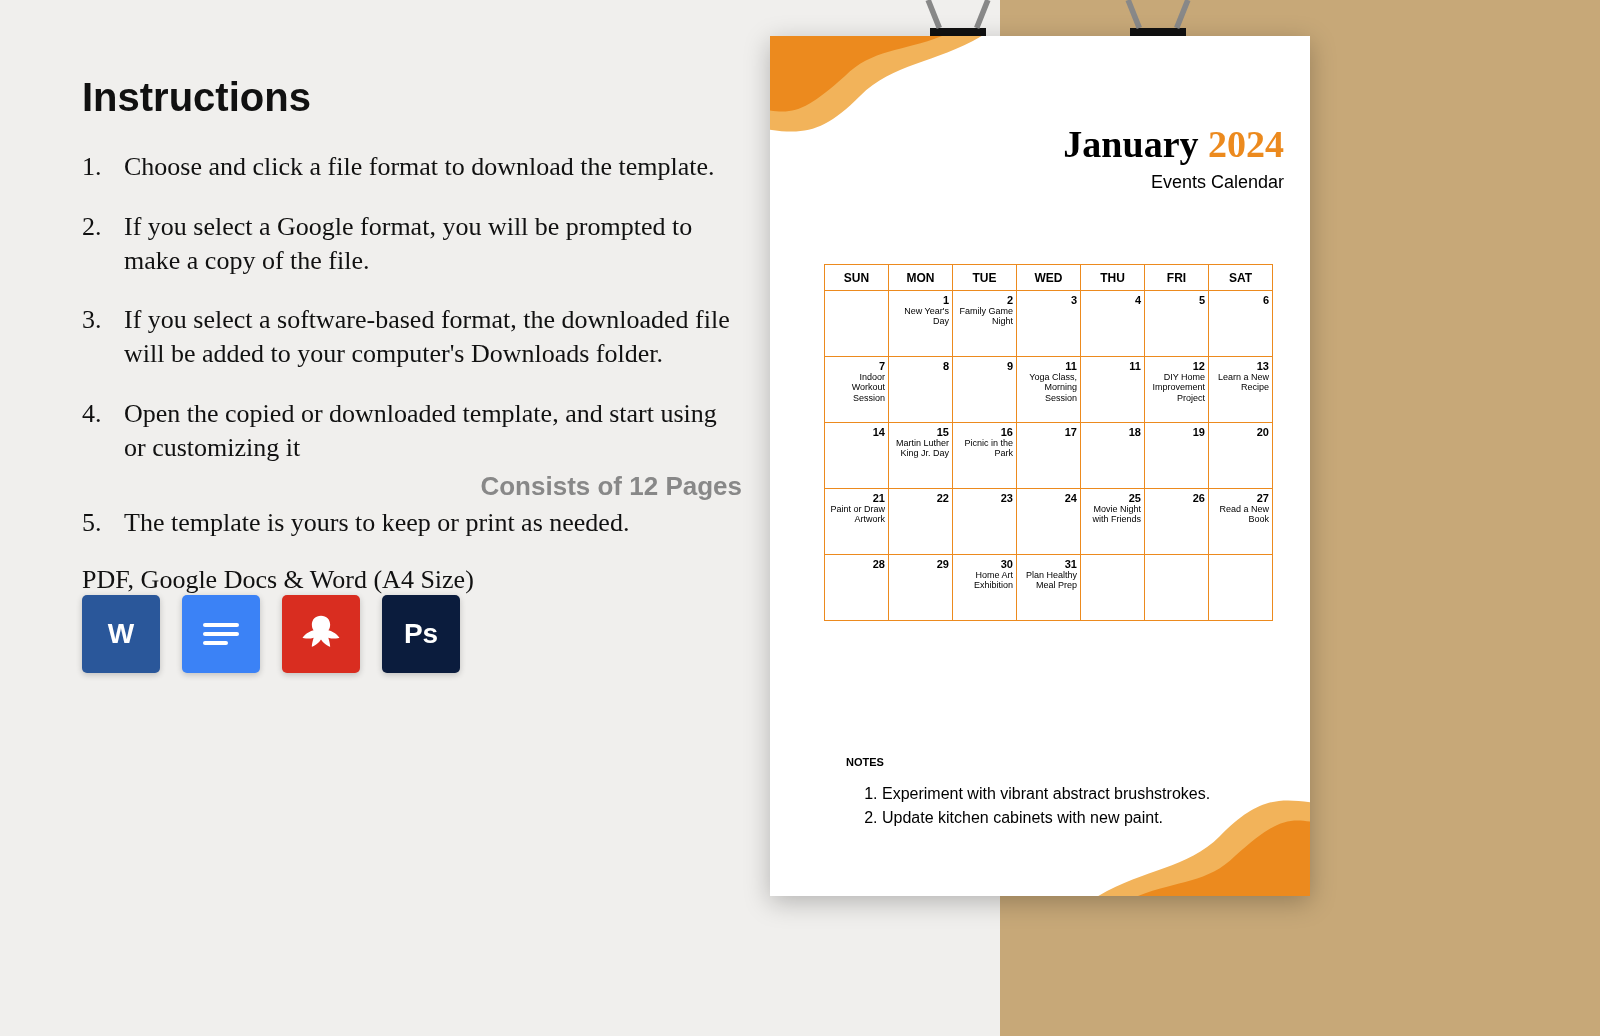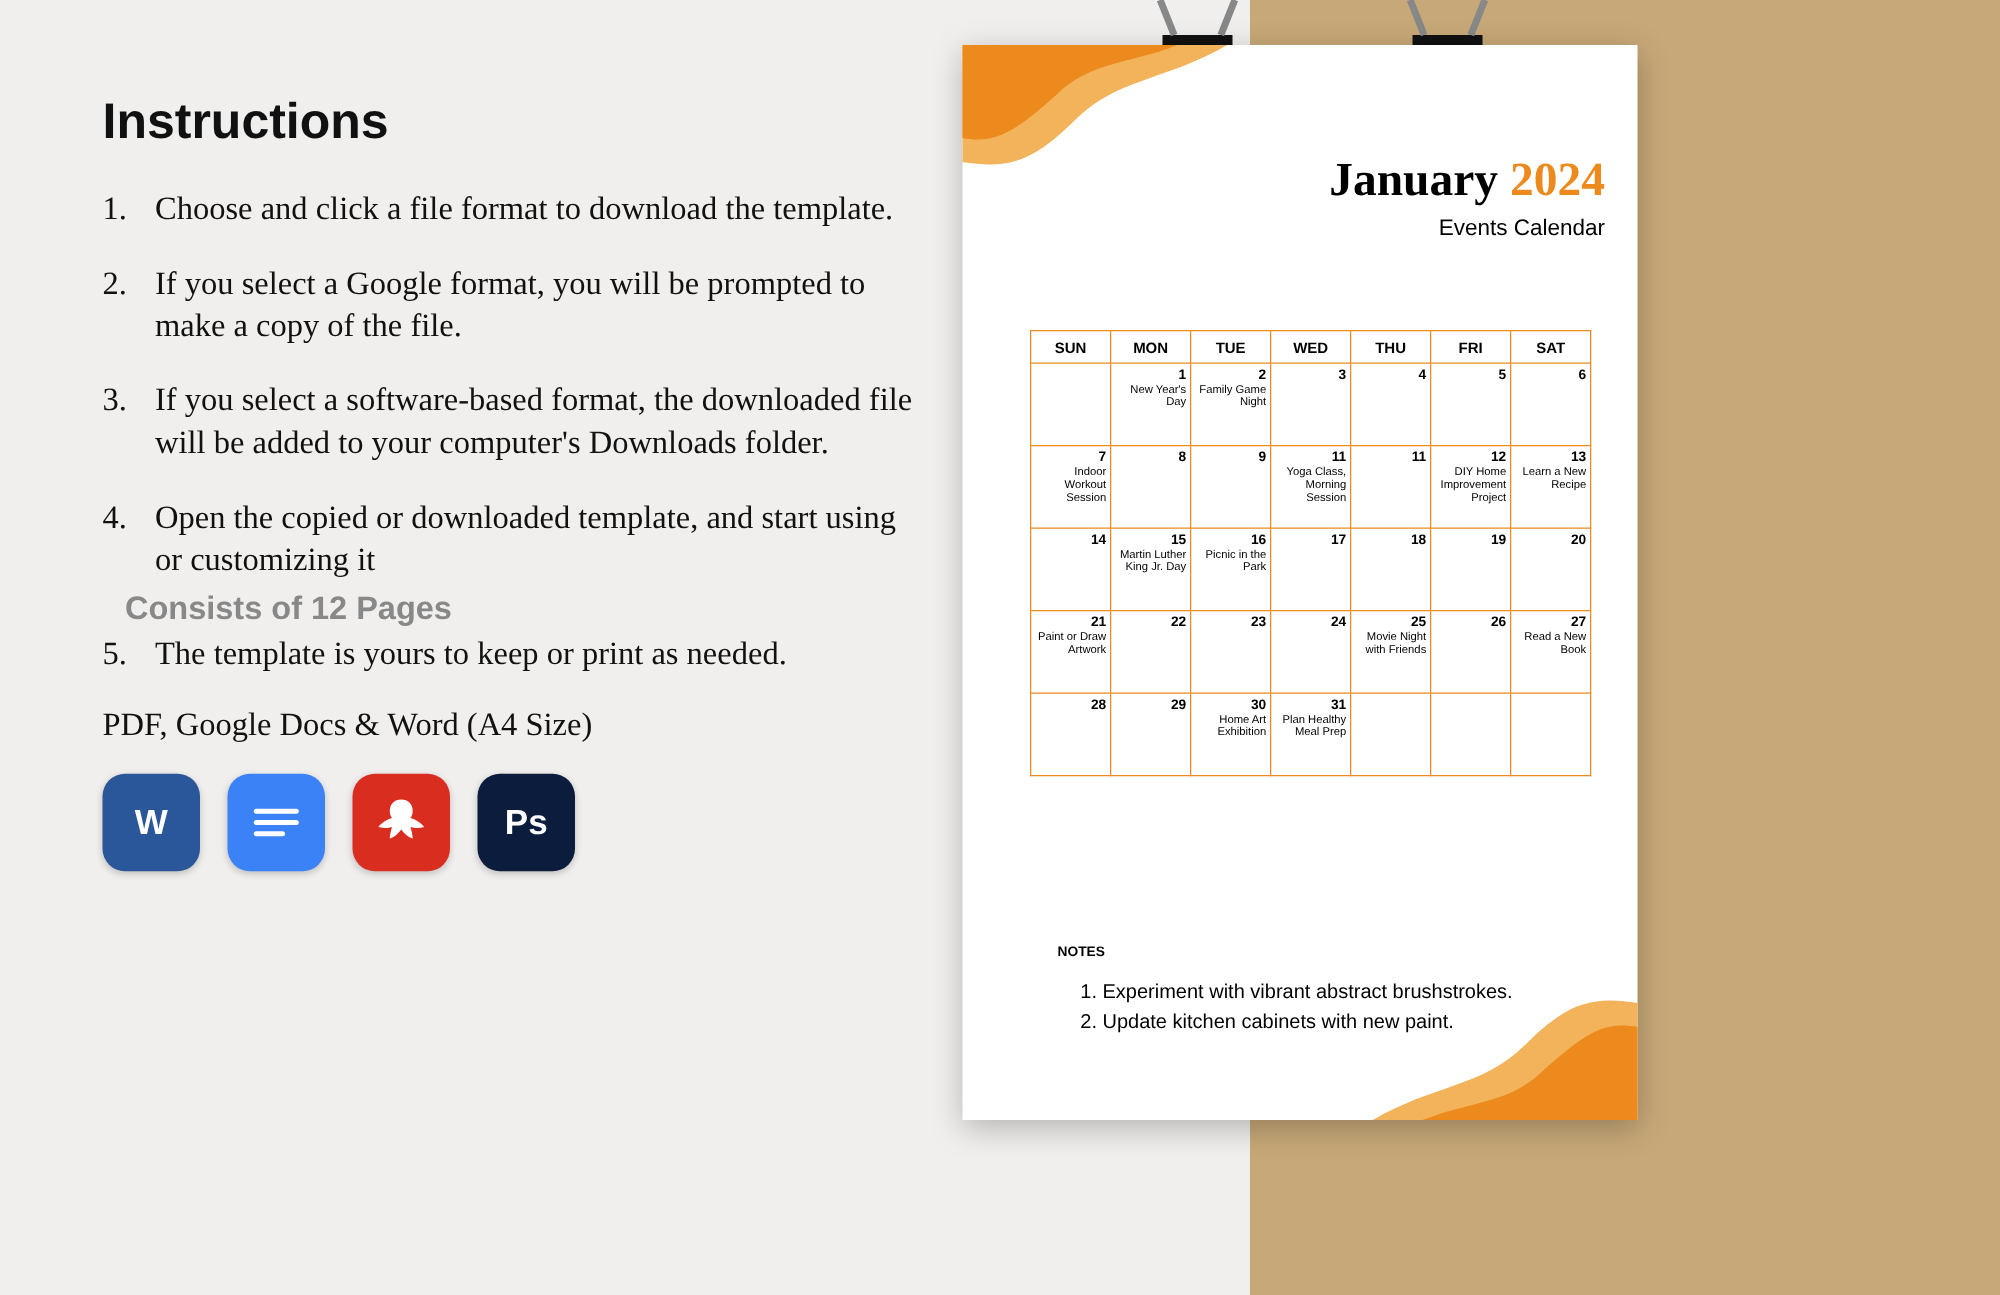--- a/index.html
+++ b/index.html
@@ -9,25 +9,25 @@
 
 .leftbg { position:absolute; left:0; top:0; width:1000px; height:1036px; background:#f0efed; }
 .rightbg { position:absolute; right:0; top:0; width:600px; height:1036px; background:#c7a878; }
 
 
 .instr { position:absolute; left:82px; top:75px; width:660px; color:#111; }
 .instr h1 { font-family:Arial, sans-serif; font-weight:900; font-size:40px; margin-bottom:30px; }
 .instr ol { list-style:none; counter-reset:step; }
 .instr ol>li { counter-increment:step; position:relative; padding-left:42px; margin-bottom:26px; font-size:26px; line-height:1.3; }
 .instr ol>li::before { content:counter(step)"."; position:absolute; left:0; top:0; }
-.pages-note { font-family:Arial, sans-serif; color:#888; font-size:26px; font-weight:700; margin:-20px 0 4px 18px; }
+.pages-note { font-family:Arial, sans-serif; color:#888; font-size:26px; font-weight:700; margin:-20px 0 4px 18px;text-align:right; }
 .formats-head { font-family:Arial, sans-serif; font-size:32px; font-weight:900; margin:34px 0 14px 0; }
-.formats-sub { font-size:26px; margin-bottom:24px; font-family:Georgia,serif; }
+.formats-sub { font-size:26px; font-family:Georgia,serif; }
 .icons { display:flex; gap:22px; }
-.icons .ic { width:78px; height:78px; border-radius:18px; display:flex; align-items:center; justify-content:center; color:#fff; font-family:Arial,sans-serif; font-weight:700; font-size:28px; box-shadow:0 2px 6px rgba(0,0,0,.2); }
+.icons .ic { width:78px; height:78px; border-radius:5px; display:flex; align-items:center; justify-content:center; color:#fff; font-family:Arial,sans-serif; font-weight:700; font-size:28px; box-shadow:0 2px 6px rgba(0,0,0,.2); }
 .ic-word { background:#2a579a; font-size:30px; }
 .ic-word span::before{content:"W";}
 .ic-docs { background:#3b82f6; }
 .ic-docs .bars{ width:36px; display:flex; flex-direction:column; gap:5px;}
 .ic-docs .bars div{ height:4px; background:#fff; border-radius:2px;}
 .ic-docs .bars div:nth-child(3){width:70%;}
 .ic-pdf  { background:#d92d20; }
 .ic-pdf svg{width:44px;height:44px;fill:#fff;}
 .ic-ps   { background:#0b1c3d; color:#6ec1e4; font-size:32px; }
 

